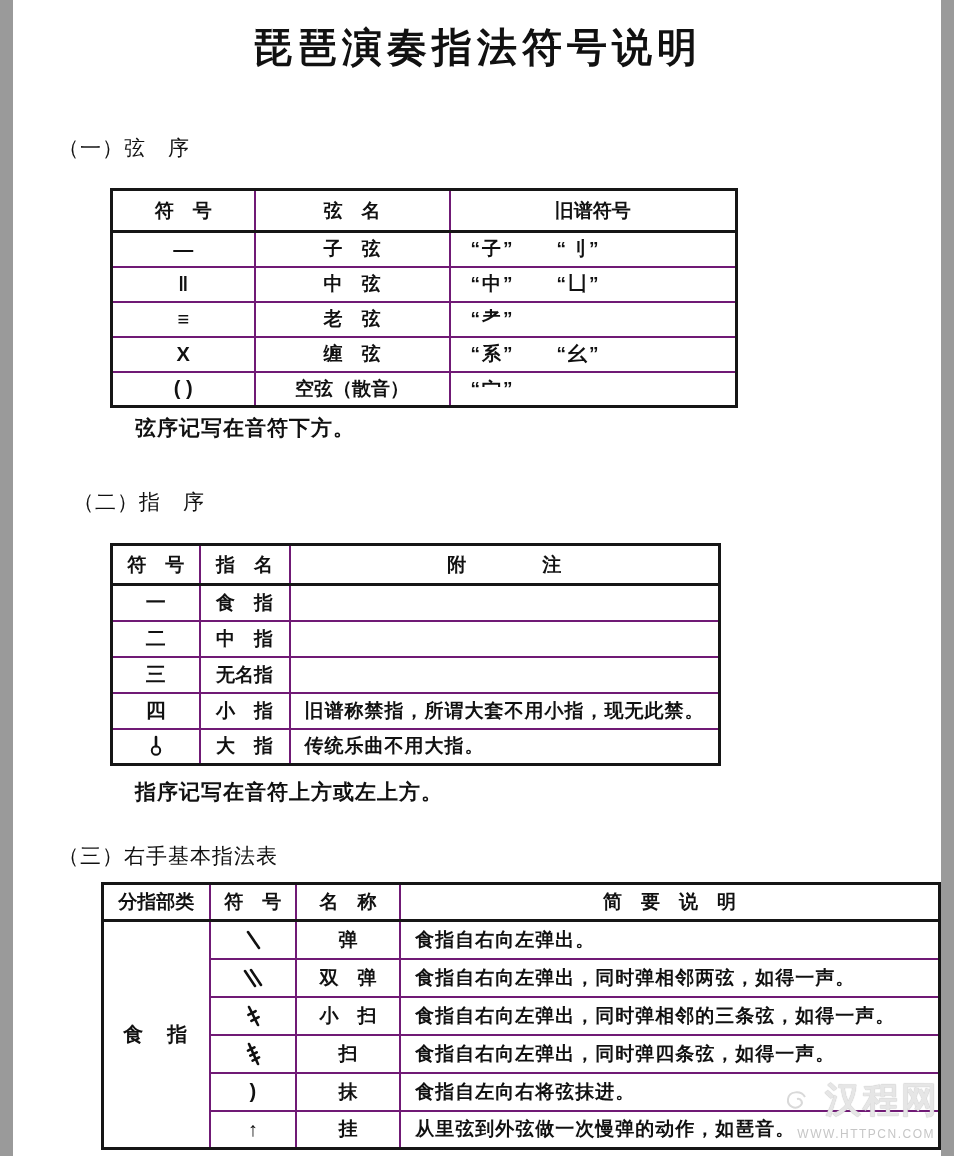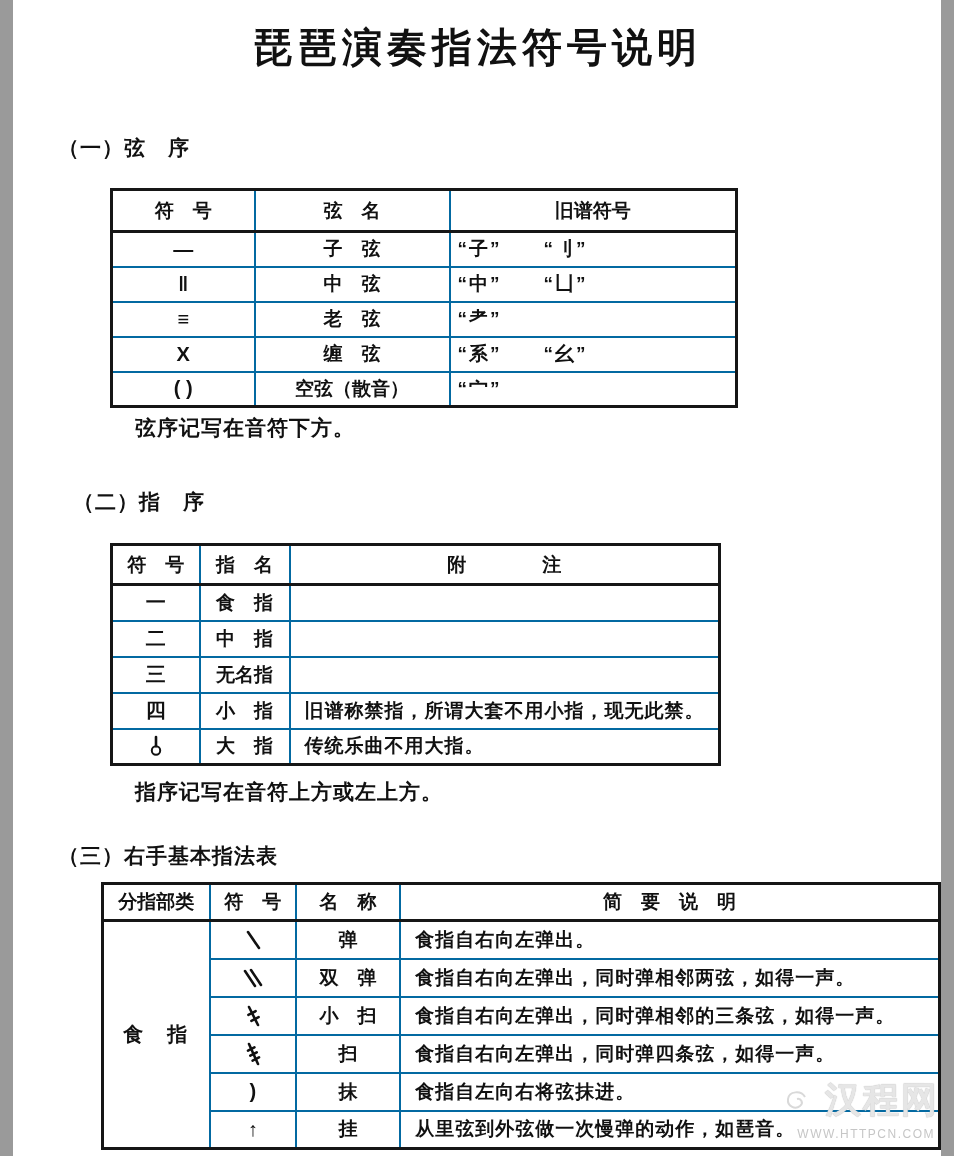--- a/index.html
+++ b/index.html
@@ -5,51 +5,51 @@
   html,body{margin:0;padding:0;background:#9a9a9a;}
   .page{
     position:relative;width:928px;height:1156px;background:#ffffff;
     font-family:"Liberation Sans","DejaVu Sans",sans-serif;color:#111;
     overflow:hidden;margin:0 auto;
   }
   .title{
     position:absolute;top:20px;left:0;width:100%;margin:0;
     text-align:center;font-size:40px;font-weight:bold;letter-spacing:5px;
   }
-  .sec{position:absolute;margin:0;font-size:21px;font-weight:bold;letter-spacing:1px;}
+  .sec{position:absolute;margin:0;font-size:21px;font-weight:normal;letter-spacing:1px;}
   #sec1{left:45px;top:134px;}
   #sec2{left:60px;top:488px;}
   #sec3{left:45px;top:842px;}
   .note{position:absolute;font-size:21px;font-weight:600;letter-spacing:1px;}
   #note1{left:122px;top:414px;}
   #note2{left:122px;top:778px;}
   table{
     position:absolute;border-collapse:collapse;table-layout:fixed;
     background:#fff;border:3px solid #161616;
   }
   th,td{
-    border:2px solid #0369a1;font-size:19px;font-weight:600;
+    border:2px solid #701a75;font-size:19px;font-weight:600;
     text-align:center;padding:0 4px;overflow:hidden;color:#111;
   }
   th{font-weight:700;}
   thead tr{border-bottom:3px solid #161616;}
   #table1{left:97px;top:188px;}
   #table1 thead tr{height:42px;}
   #table1 tbody tr{height:35px;}
   .t1c1{width:143px;}.t1c2{width:195px;}.t1c3{width:287px;}
   #table2{left:97px;top:543px;}
   #table2 thead tr{height:40px;}
   #table2 tbody tr{height:36px;}
   .t2c1{width:88px;}.t2c2{width:90px;}.t2c3{width:430px;}
   #table3{left:88px;top:882px;}
   #table3 thead tr{height:37px;}
   #table3 tbody tr{height:38px;}
   .t3c1{width:108px;}.t3c2{width:87px;}.t3c3{width:105px;}.t3c4{width:547px;}
   td.al{text-align:left;padding-left:14px;letter-spacing:1px;}
-  td.old{padding-left:7px;letter-spacing:2px;}
+  td.old{padding-left:20px;letter-spacing:2px;}
   td.cat{font-size:20px;font-weight:700;letter-spacing:2px;}
   .glyph{display:inline-block;width:30px;height:30px;vertical-align:middle;}
   .glyph svg{display:block;}
   .symtext{font-size:20px;font-weight:700;}
   .watermark{
     position:absolute;right:2px;top:1076px;width:200px;text-align:right;
     color:#d6d6d6;pointer-events:none;
   }
   .wm-row{display:flex;align-items:center;justify-content:flex-end;gap:14px;}
   .wm-brand{

